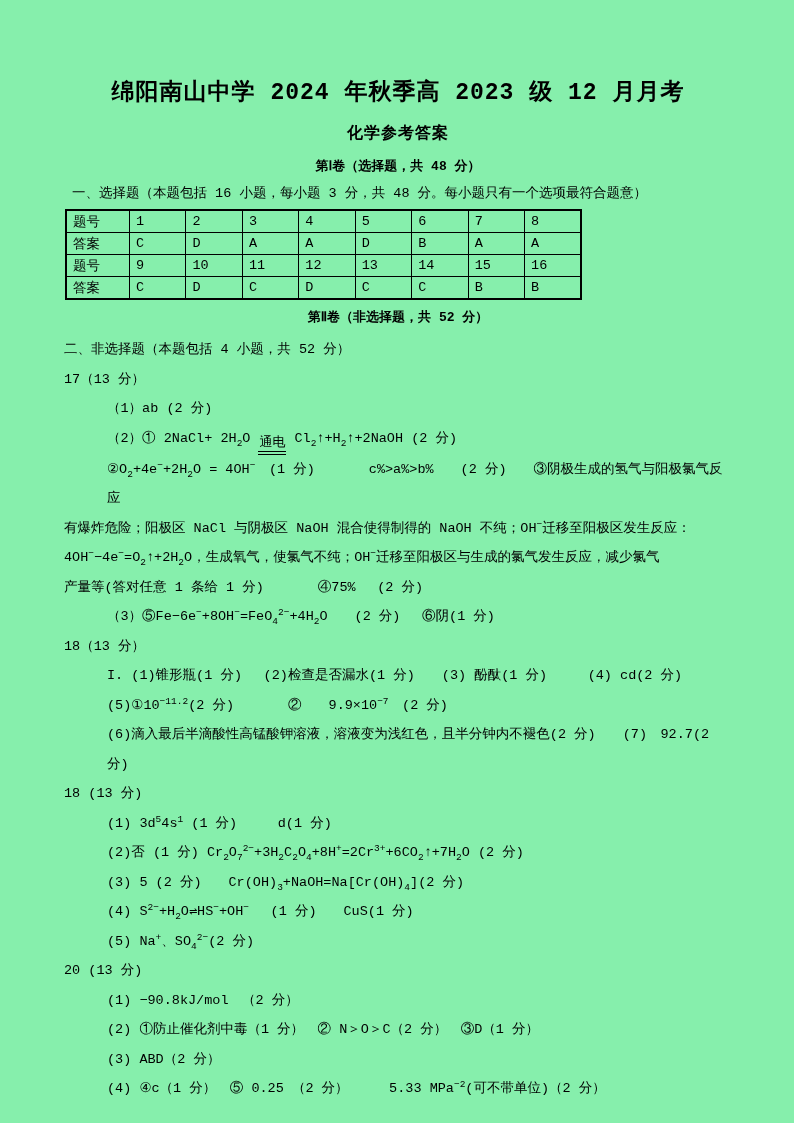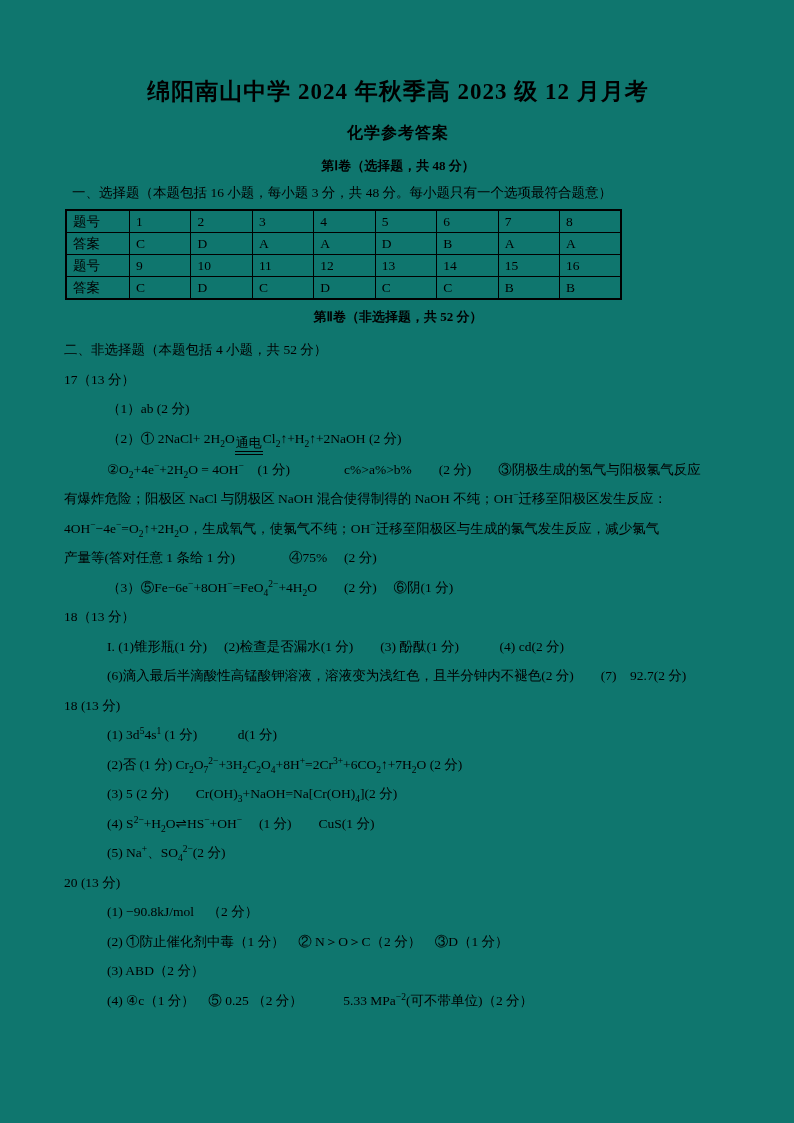--- a/index.html
+++ b/index.html
@@ -2,23 +2,23 @@
 <html><head>
 <meta charset="utf-8">
 <style>
   html, body { margin: 0; padding: 0; background: #ffffff; }
   .page {
     position: relative;
     width: 794px;
     height: 1123px;
     box-sizing: border-box;
     padding: 76px 62px 0 64px;
-    background: #0f766e;
+    background: #86efac;
     color: #000;
-    font-family: Liberation Serif, serif;
+    font-family: Liberation Mono, monospace;
     overflow: hidden;
   }
   .title {
     font-size: 23px;
     font-weight: bold;
     text-align: center;
     margin: 0 0 16px 0;
     letter-spacing: 1px;
   }
   .subtitle {
@@ -31,41 +31,41 @@
   .part-heading {
     font-size: 13px;
     font-weight: bold;
     text-align: center;
     margin: 8px 0 9px 0;
   }
   .intro { font-size: 13.5px; margin: 2px 0 7px 8px; }
   table.answer-table {
     border-collapse: collapse;
     table-layout: fixed;
-    width: 557px;
+    width: 517px;
     border: 2px solid #000;
     margin: 6px 0 4px 1px;
     padding-left: 17px;
   }
   .answer-table td {
     border: 1px solid #000;
     height: 21px;
     padding: 0 0 0 6px;
     font-size: 13.5px;
     vertical-align: middle;
     overflow: hidden;
   }
   .answer-table td.rowhead { width: 56px; }
   .body { font-size: 13.5px; line-height: 29.5px; margin: 0; }
   .indent { padding-left: 43px; }
   sub, sup { font-size: 9.5px; line-height: 0; }
   sup { vertical-align: super; }
   sub { vertical-align: sub; }
   .eqline { line-height: 30px; }
-  .tongdian { display: inline-block; vertical-align: -4px; margin: 0 0; }
+  .tongdian { display: inline-block; vertical-align: -4px; margin: 0 8px; }
   .tongdian .lbl {
     display: block;
     font-size: 13px;
     line-height: 17px;
     border-bottom: 4px double #000;
     padding: 0 1px;
   }
 </style>
 </head>
 <body>
@@ -134,20 +134,21 @@
   <p class="body indent">（1）ab (2 分)</p>
   <p class="body indent eqline"><span>（2）①  2NaCl+ 2H<sub>2</sub>O</span><span class="tongdian"><span class="lbl">通电</span></span><span>Cl<sub>2</sub>↑+H<sub>2</sub>↑+2NaOH (2 分)</span></p>
   <p class="body indent">②O<sub>2</sub>+4e<sup>−</sup>+2H<sub>2</sub>O = 4OH<sup>−</sup>　(1 分)　　　　c%&gt;a%&gt;b%　　(2 分)　　③阴极生成的氢气与阳极氯气反应</p>
   <p class="body">有爆炸危险；阳极区 NaCl 与阴极区 NaOH 混合使得制得的 NaOH 不纯；OH<sup>−</sup>迁移至阳极区发生反应：</p>
   <p class="body">4OH<sup>−</sup>−4e<sup>−</sup>=O<sub>2</sub>↑+2H<sub>2</sub>O，生成氧气，使氯气不纯；OH<sup>−</sup>迁移至阳极区与生成的氯气发生反应，减少氯气</p>
   <p class="body">产量等(答对任意 1 条给 1 分)　　　　④75%　 (2 分)</p>
   <p class="body indent">（3）⑤Fe−6e<sup>−</sup>+8OH<sup>−</sup>=FeO<sub>4</sub><sup>2−</sup>+4H<sub>2</sub>O　　(2 分)　 ⑥阴(1 分)</p>
 
   <p class="body">18（13 分）</p>
   <p class="body indent">I. (1)锥形瓶(1 分)　 (2)检查是否漏水(1 分)　　(3) 酚酞(1 分)　　　(4) cd(2 分)</p>
+  <p class="body indent">(5)①10<sup>−11.2</sup>(2 分)　　　　②　　9.9×10<sup>−7</sup>　(2 分)</p>
   <p class="body indent">(6)滴入最后半滴酸性高锰酸钾溶液，溶液变为浅红色，且半分钟内不褪色(2 分)　　(7)　92.7(2 分)</p>
 
   <p class="body">18 (13 分)</p>
   <p class="body indent">(1)  3d<sup>5</sup>4s<sup>1</sup>  (1 分)　　　d(1 分)</p>
   <p class="body indent">(2)否 (1 分)  Cr<sub>2</sub>O<sub>7</sub><sup>2−</sup>+3H<sub>2</sub>C<sub>2</sub>O<sub>4</sub>+8H<sup>+</sup>=2Cr<sup>3+</sup>+6CO<sub>2</sub>↑+7H<sub>2</sub>O (2 分)</p>
   <p class="body indent">(3)  5 (2 分)　　Cr(OH)<sub>3</sub>+NaOH=Na[Cr(OH)<sub>4</sub>](2 分)</p>
   <p class="body indent">(4)  S<sup>2−</sup>+H<sub>2</sub>O⇌HS<sup>−</sup>+OH<sup>−</sup>　 (1 分)　　CuS(1 分)</p>
   <p class="body indent">(5)  Na<sup>+</sup>、SO<sub>4</sub><sup>2−</sup>(2 分)</p>
 
   <p class="body">20 (13 分)</p>

